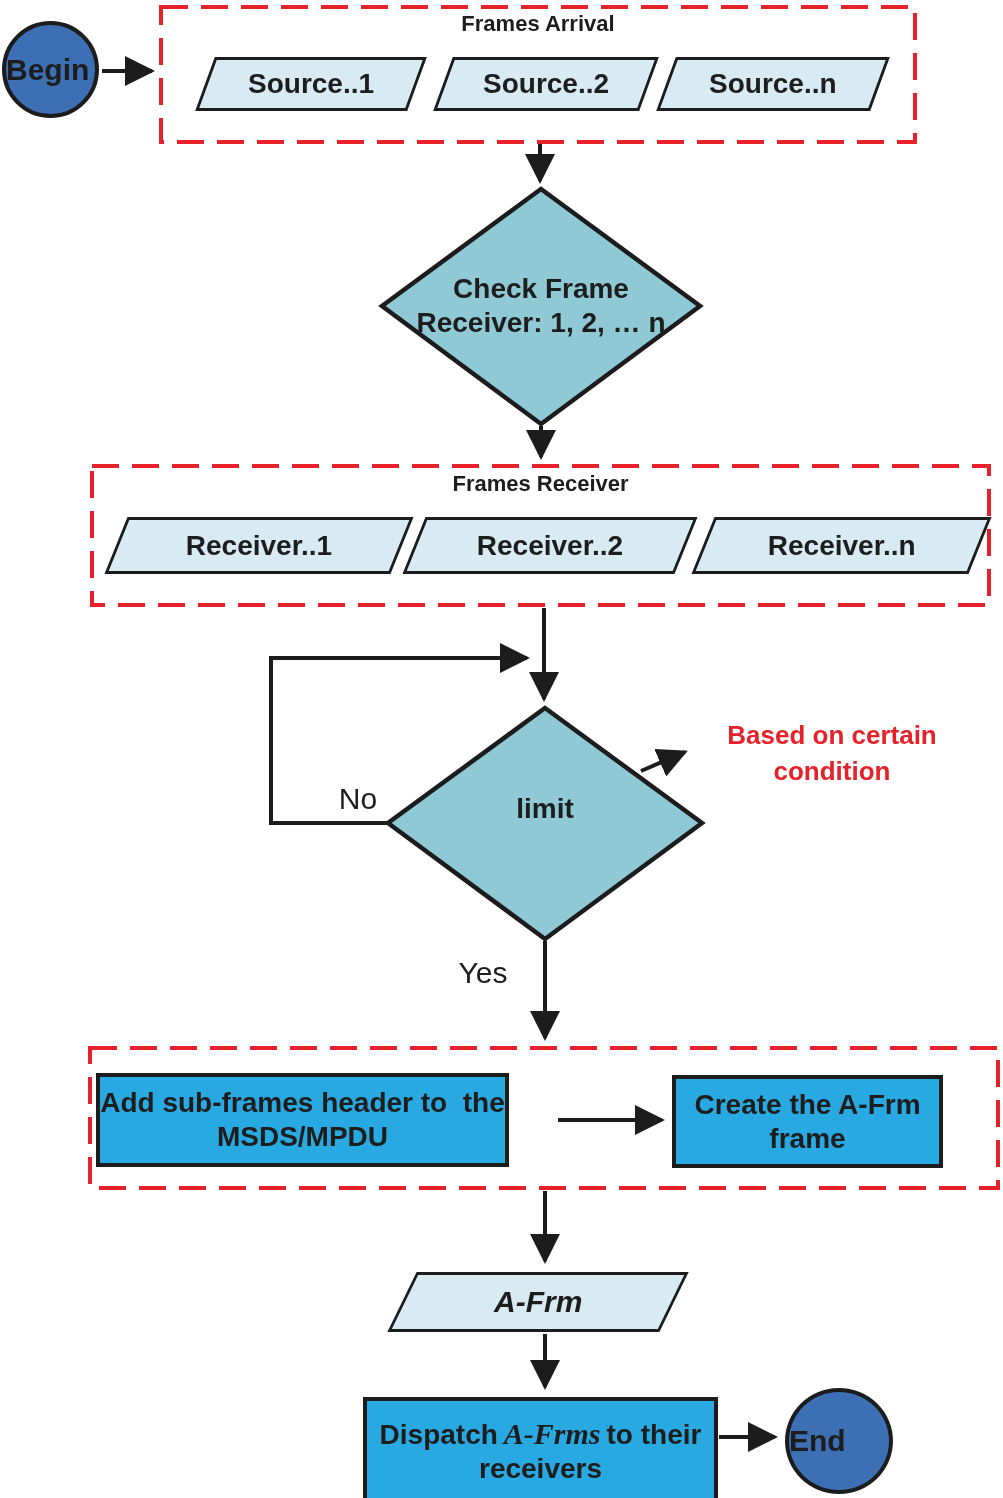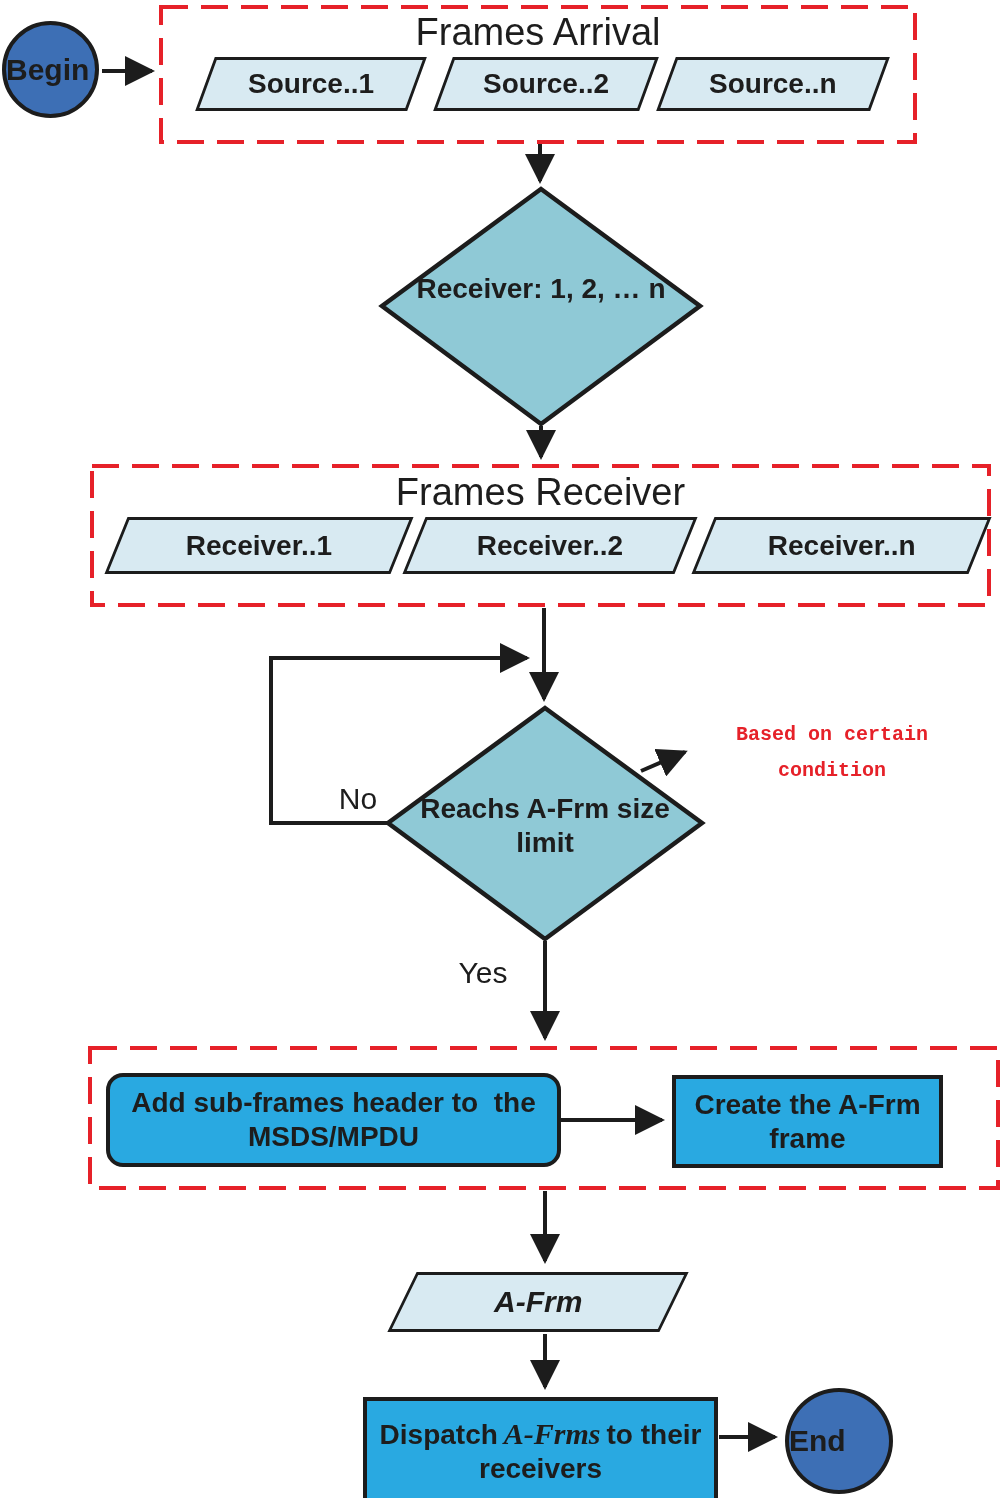--- a/index.html
+++ b/index.html
@@ -28,25 +28,25 @@
   .sk22{transform:skewX(-22deg);}
   .sk26{transform:skewX(-26deg);}
   .unsk20{transform:skewX(20deg);}
   .unsk22{transform:skewX(22deg);}
   .unsk26{transform:skewX(26deg);}
   .proc{
     border:4px solid var(--stroke);background:var(--process);
     display:flex;flex-direction:column;align-items:center;justify-content:center;
     font-weight:bold;font-size:28px;line-height:34px;text-align:center;
   }
-  .boxtitle{font-weight:normal;font-size:38px;text-align:center;}
+  .boxtitle{font-weight:bold;font-size:22px;text-align:center;}
   .dtext{font-weight:bold;font-size:28px;line-height:34px;text-align:center;}
   .lbl{font-weight:normal;font-size:30px;text-align:center;}
   .note{
-    font-weight:bold;font-size:20px;line-height:36px;text-align:center;color:var(--accent);font-family:Liberation Mono, monospace;
+    font-weight:bold;font-size:26px;line-height:36px;text-align:center;color:var(--accent);
   }
   .pre{white-space:pre-wrap;}
   .emph{font-family:"Liberation Serif", serif;font-style:italic;font-weight:bold;margin:0 6px;}
   .italic{font-style:italic;}
 </style>
 </head>
 <body>
 
 <div class="stage">
 
@@ -87,50 +87,50 @@
     <span class="unsk20">Source..1</span>
   </div>
   <div class="abs para sk20" style="left:443px;top:57px;width:206px;height:54px;">
     <span class="unsk20">Source..2</span>
   </div>
   <div class="abs para sk20" style="left:666px;top:57px;width:214px;height:54px;">
     <span class="unsk20">Source..n</span>
   </div>
 
   <div class="abs dtext" style="left:391px;top:272px;width:300px;">
+    <div>Check Frame</div>
     <div>Receiver: 1, 2, … n</div>
   </div>
 
   <div class="abs boxtitle" style="left:92px;top:471px;width:897px;">Frames Receiver</div>
 
   <div class="abs para sk22" style="left:116px;top:517px;width:286px;height:57px;">
     <span class="unsk22">Receiver..1</span>
   </div>
   <div class="abs para sk22" style="left:414px;top:517px;width:272px;height:57px;">
     <span class="unsk22">Receiver..2</span>
   </div>
   <div class="abs para sk22" style="left:703px;top:517px;width:277px;height:57px;">
     <span class="unsk22">Receiver..n</span>
   </div>
 
   <div class="abs lbl" style="left:318px;top:782px;width:80px;">No</div>
 
   <div class="abs dtext" style="left:390px;top:792px;width:310px;">
-    <div>Reachs A-Frm size</div>
     <div>limit</div>
   </div>
 
   <div class="abs note" style="left:667px;top:717px;width:330px;">
     <div>Based on certain</div>
     <div>condition</div>
   </div>
 
   <div class="abs lbl" style="left:438px;top:956px;width:90px;">Yes</div>
 
-  <div class="abs proc" style="left:106px;top:1073px;width:455px;height:94px;border-radius:17px;">
+  <div class="abs proc" style="left:96px;top:1073px;width:413px;height:94px;">
     <div class="pre">Add sub-frames header to  the</div>
     <div>MSDS/MPDU</div>
   </div>
 
   <div class="abs proc" style="left:672px;top:1075px;width:271px;height:93px;">
     <div>Create the A-Frm frame</div>
   </div>
 
   <div class="abs para sk26" style="left:402px;top:1272px;width:272px;height:60px;">
     <span class="unsk26 italic" style="font-size:30px;">A-Frm</span>

